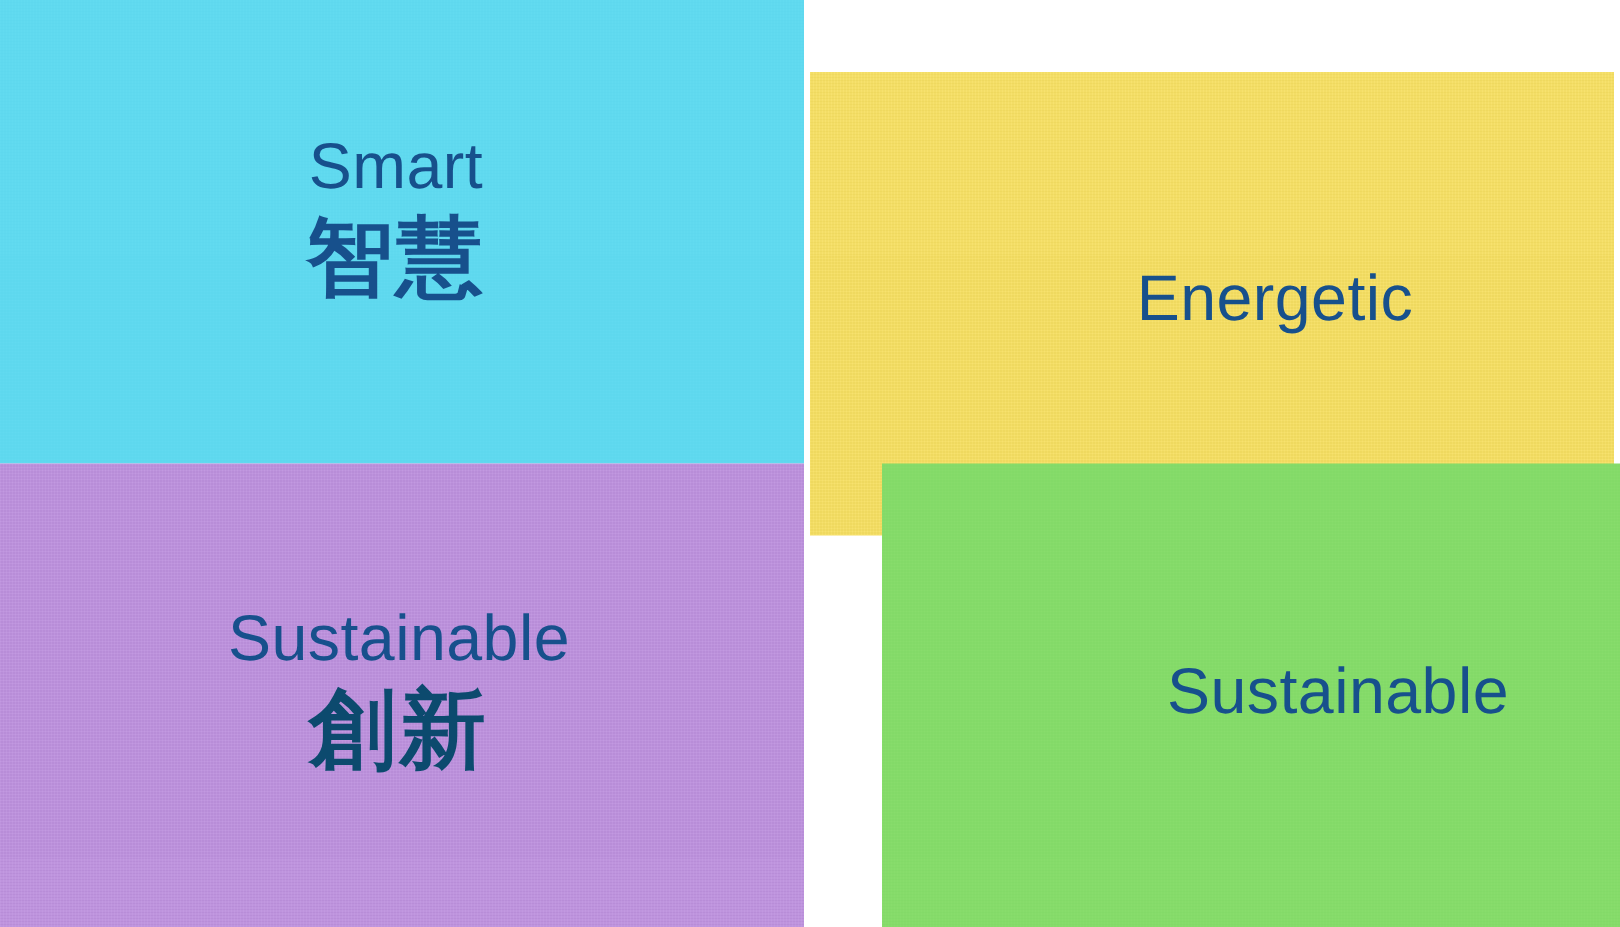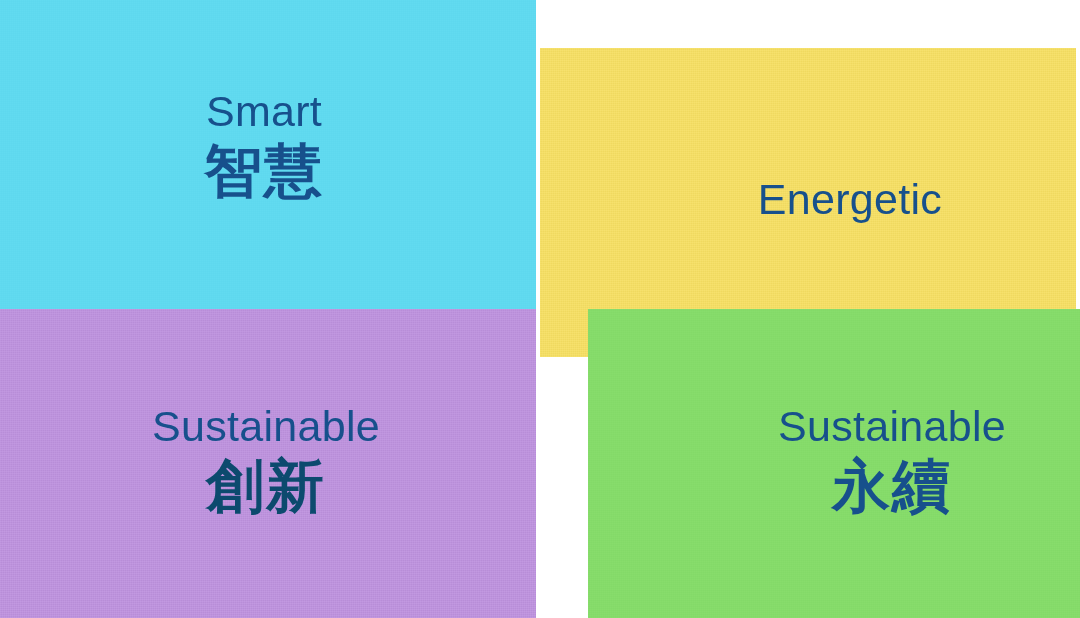--- a/index.html
+++ b/index.html
@@ -115,17 +115,16 @@
   <div class="quadrant q-innovative" style="background-color: rgb(190, 146, 223);">
     <div class="text-block">
       <div class="label-en" style="color: rgb(23, 80, 140);">Sustainable</div>
       <div class="label-zh" style="color: #0c4a6e;">創新</div>
     </div>
   </div>
 
   <div class="quadrant q-sustainable low-texture" style="background-color: rgb(133, 220, 105); margin-left: 48px;">
     <div class="text-block">
       <div class="label-en" style="color: rgb(23, 80, 140);">Sustainable</div>
-      <div class="label-zh" style="color: rgb(23, 80, 140);">永續</div>
     </div>
   </div>
 
 </div>
 
 </body></html>

